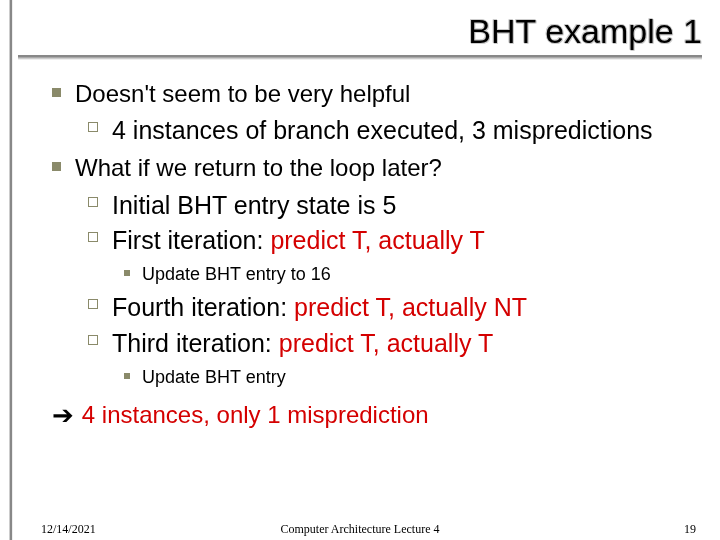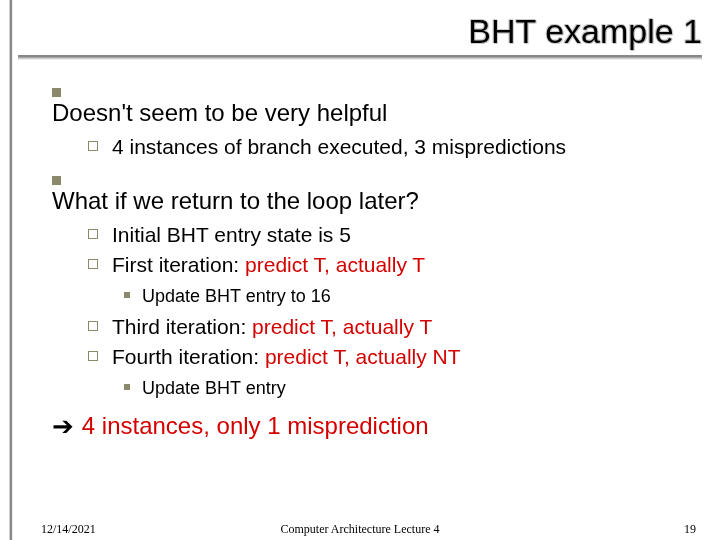--- a/index.html
+++ b/index.html
@@ -52,24 +52,23 @@
   .body {
     padding: 10px 8px 0 34px;
     font-family: Arial, Helvetica, sans-serif;
   }
   .l1 {
     font-size: 24px;
     line-height: 1.35;
     margin: 4px 0 4px 0;
     display: flex;
     align-items: flex-start;
-    flex-direction: column;
   }
   .l2 {
-    font-size: 21px;
+    font-size: 25px;
     line-height: 1.35;
     margin: 2px 0 2px 36px;
     display: flex;
     align-items: flex-start;
   }
   .l3 {
     font-size: 18px;
     line-height: 1.4;
     margin: 4px 0 4px 72px;
     display: flex;
@@ -169,28 +168,28 @@
 
     <div class="l3">
       <span class="bullet-sm"></span>
       <span>Update BHT entry to 16</span>
     </div>
 
 
     <div class="l2">
       <span class="bullet-open"></span>
       <span>
+        <span>Fourth iteration:  </span><span class="red">predict T, actually NT</span>
+      </span>
+    </div>
+
+    <div class="l2">
+      <span class="bullet-open"></span>
+      <span>
         <span>Third iteration:  </span><span class="red">predict T, actually T</span>
-      </span>
-    </div>
-
-    <div class="l2">
-      <span class="bullet-open"></span>
-      <span>
-        <span>Fourth iteration:  </span><span class="red">predict T, actually NT</span>
       </span>
     </div>
 
     <div class="l3">
       <span class="bullet-sm"></span>
       <span>Update BHT entry</span>
     </div>
 
     <div class="arrow-line">
       <span class="arrow">➔</span>

